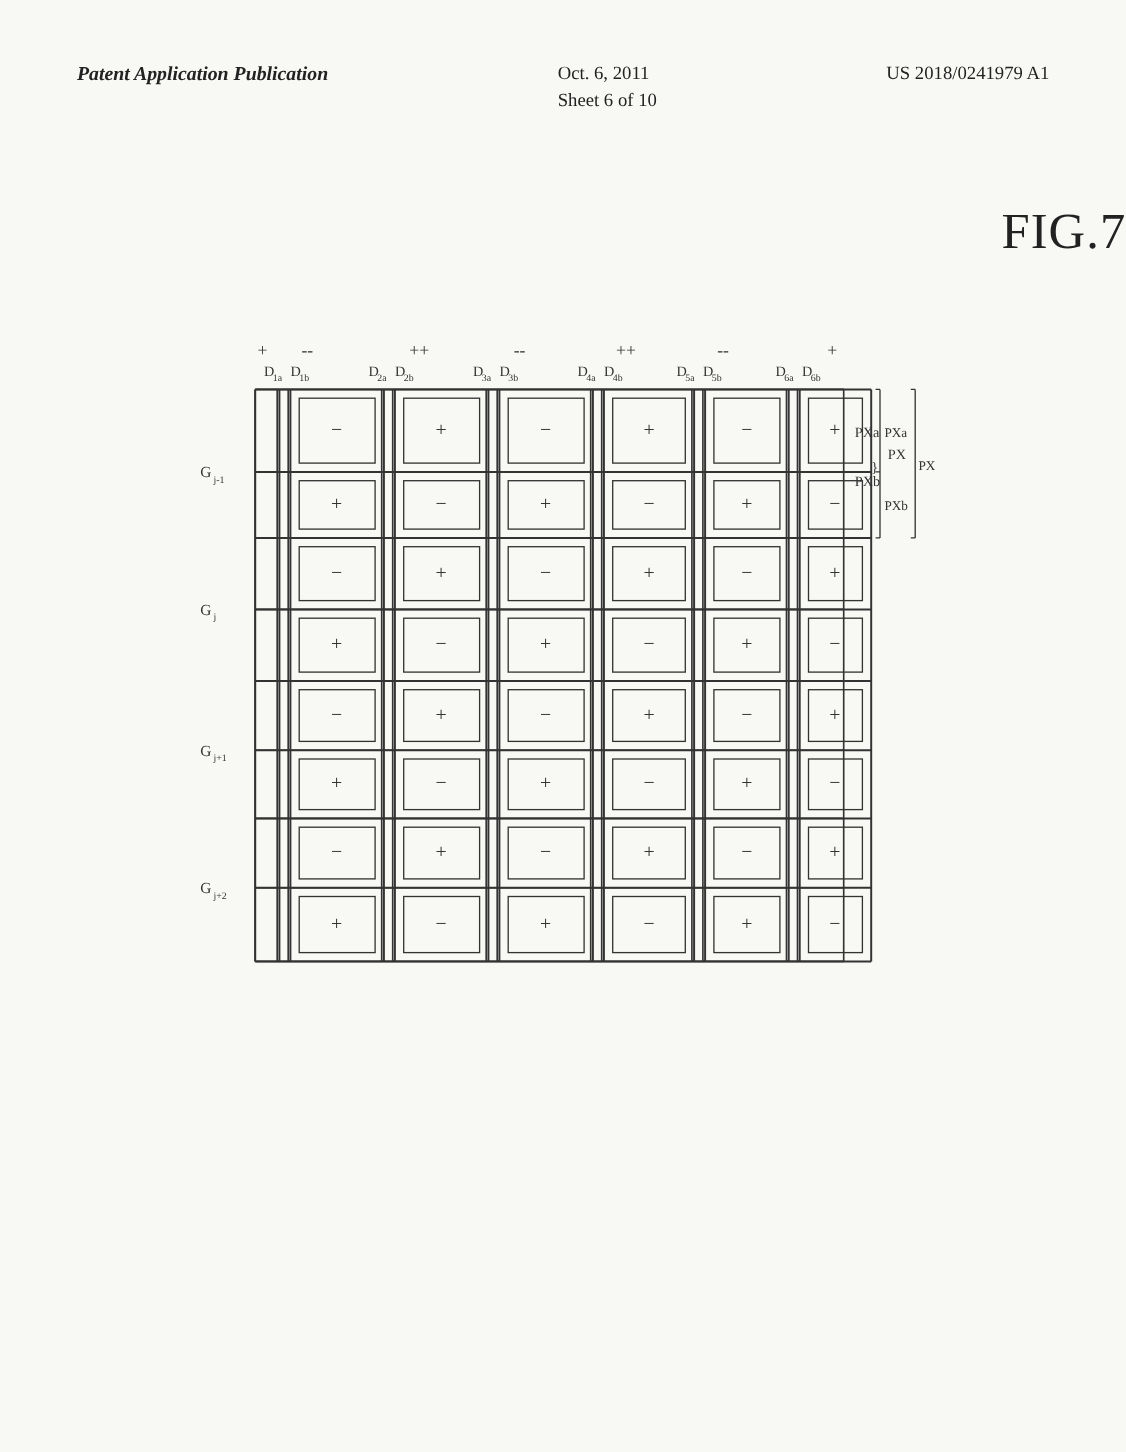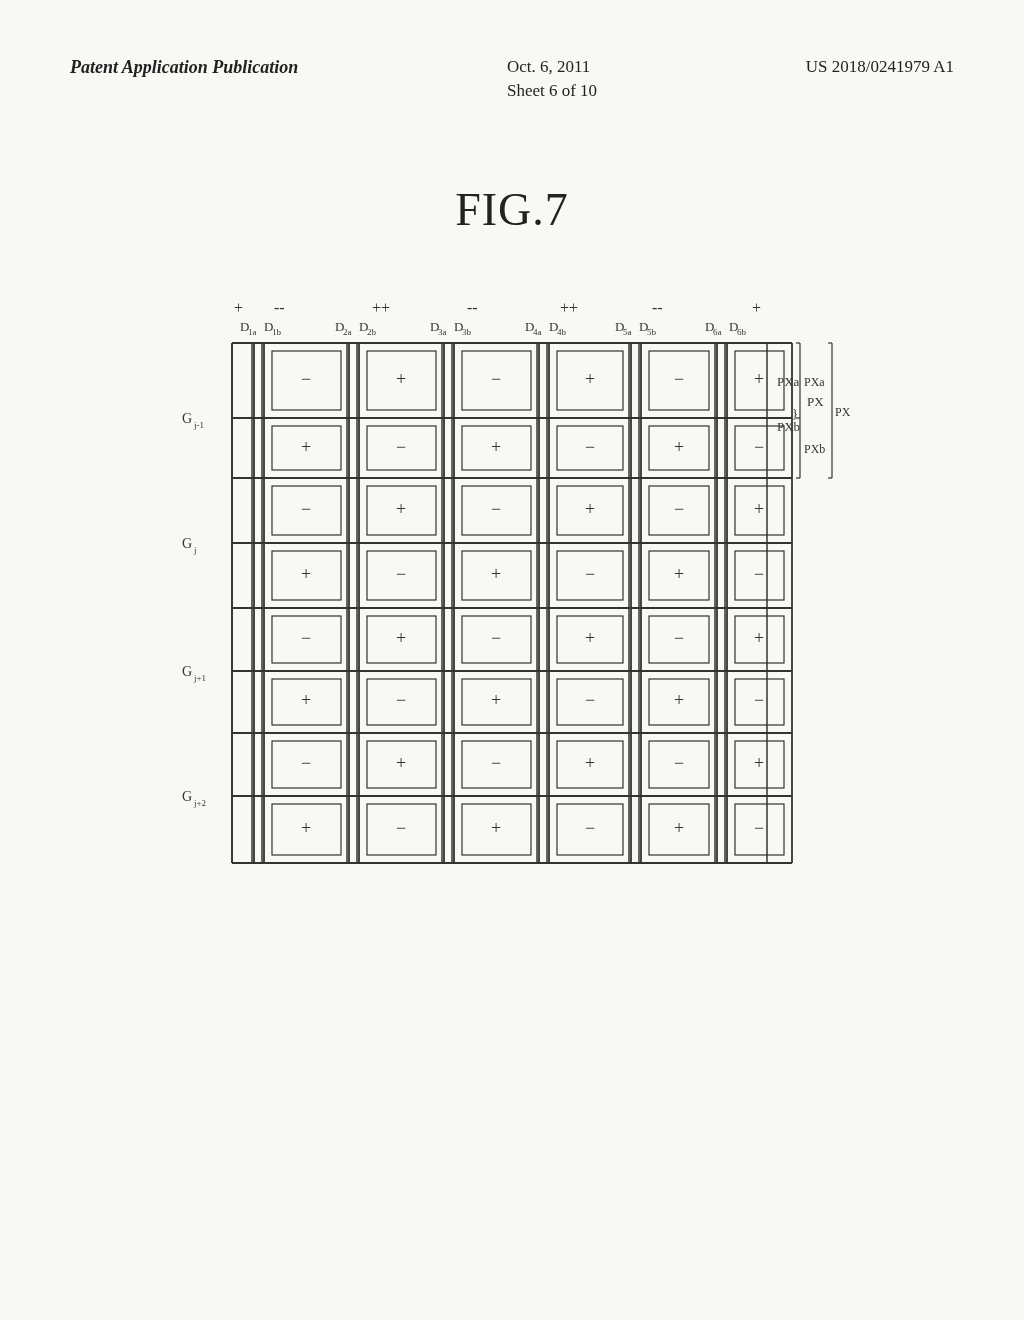--- a/index.html
+++ b/index.html
@@ -42,26 +42,26 @@
     }
 
     .header-right {
       font-size: 17px;
       color: #222;
       text-align: right;
       line-height: 1.4;
     }
 
     .fig-title {
-      text-align: center;
+      text-align: right;
       font-size: 46px;
       font-weight: normal;
       color: #222;
       margin-top: 60px;
-      margin-bottom: 37px;
+      margin-bottom: 48px;
       letter-spacing: 1px;
     }
 
     .diagram-container {
       display: flex;
       justify-content: center;
       align-items: flex-start;
       margin-top: 10px;
     }
 

